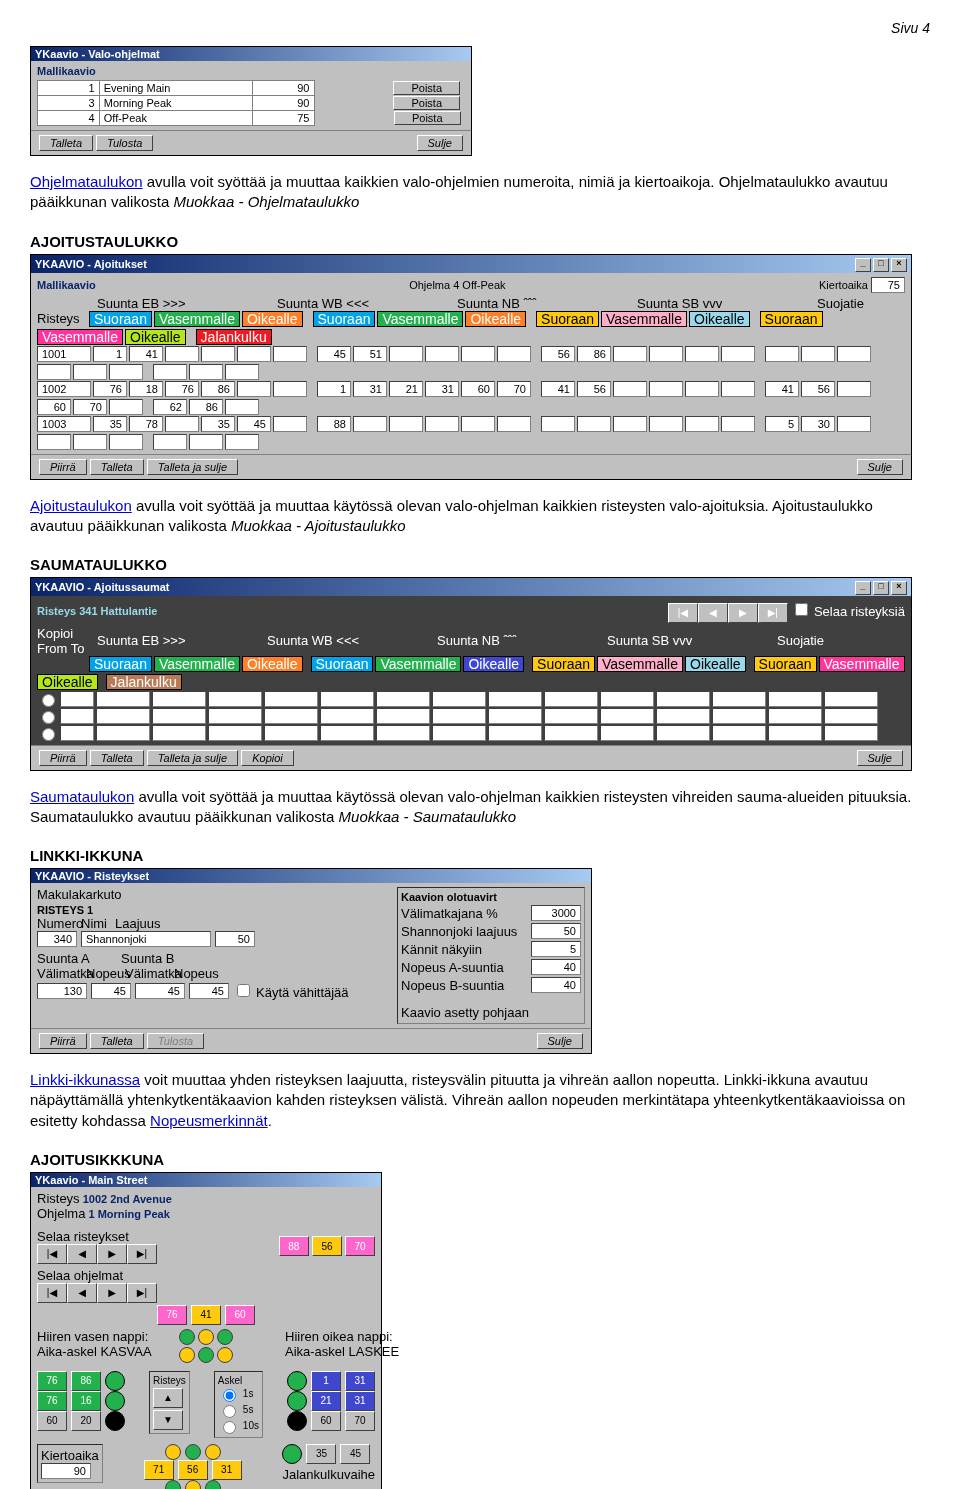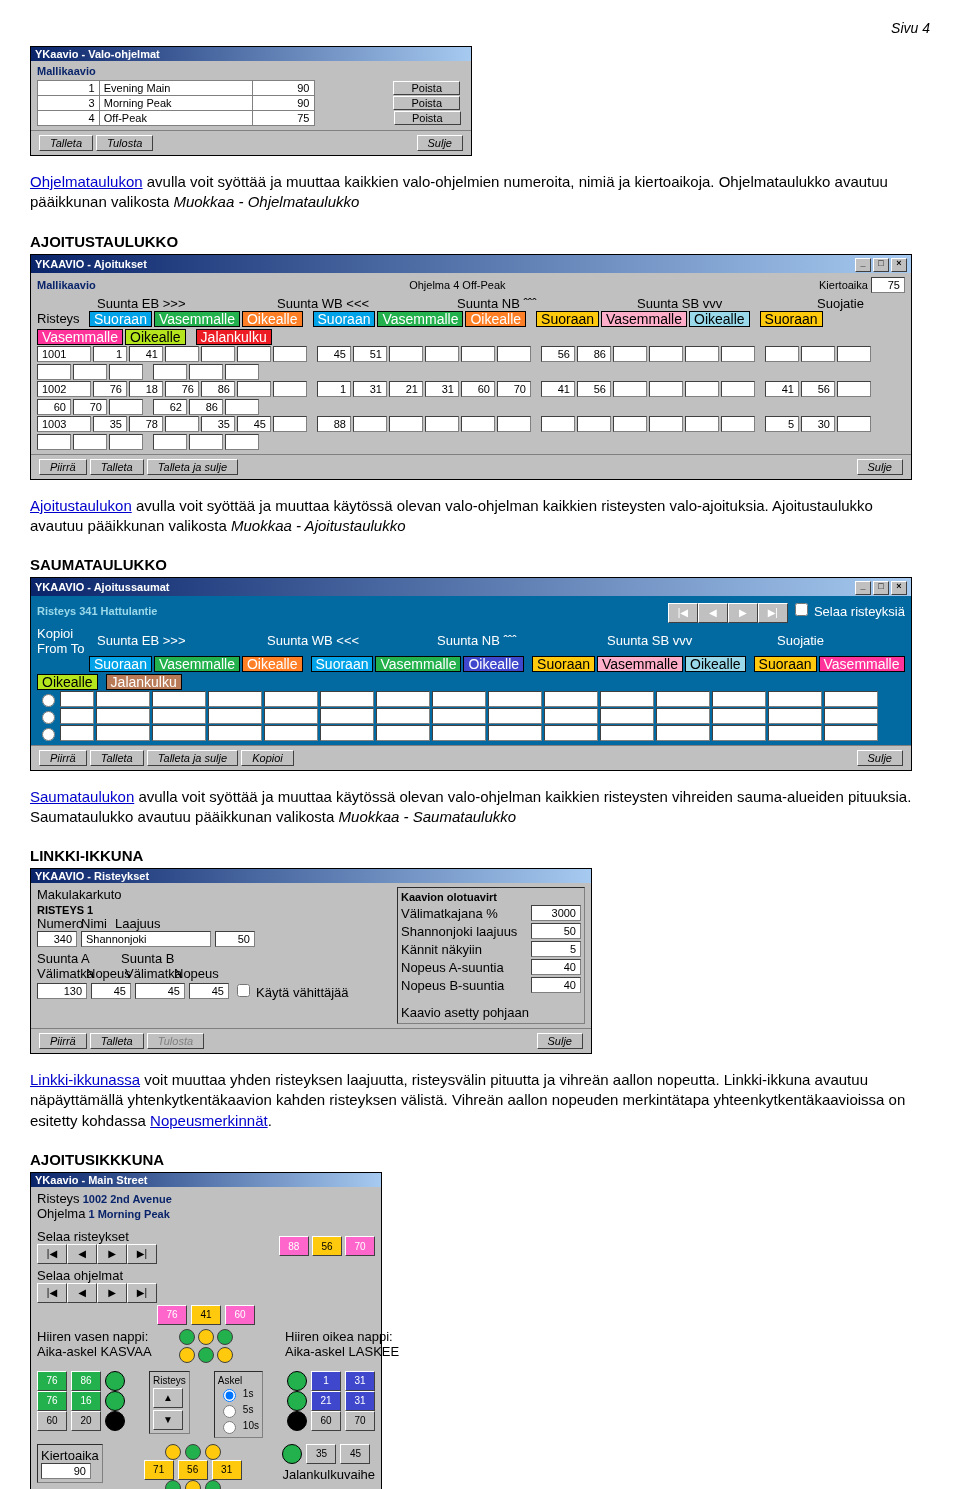--- a/index.html
+++ b/index.html
@@ -236,21 +236,21 @@
   </div>
 </div>
 
 <div class="prose">
   <span class="link">Ajoitustaulukon</span><span> avulla voit syöttää ja muuttaa käytössä olevan valo-ohjelman kaikkien risteysten valo-ajoituksia. Ajoitustaulukko avautuu pääikkunan valikosta </span><span class="ital">Muokkaa - Ajoitustaulukko</span>
 </div>
 
 <div class="h2">SAUMATAULUKKO</div>
 
 
-<div class="win" style="width:880px;background:#0369a1;">
+<div class="win" style="width:880px;background:#404040;">
   <div class="titlebar">
     <span>YKAAVIO - Ajoitussaumat</span>
     <span><span class="ctl">_</span><span class="ctl">□</span><span class="ctl">×</span></span>
   </div>
   <div class="panel" style="color:#fff;">
     <div class="row" style="justify-content:space-between;">
       <span style="color:#99d9ea;font-weight:bold;">Risteys  341 Hattulantie</span>
       <span><span class="cell">|◀</span><span class="cell">◀</span><span class="cell">▶</span><span class="cell">▶|</span>
       <input type="checkbox" style=""> <span class="label">Selaa risteyksiä</span></span>
     </div>

